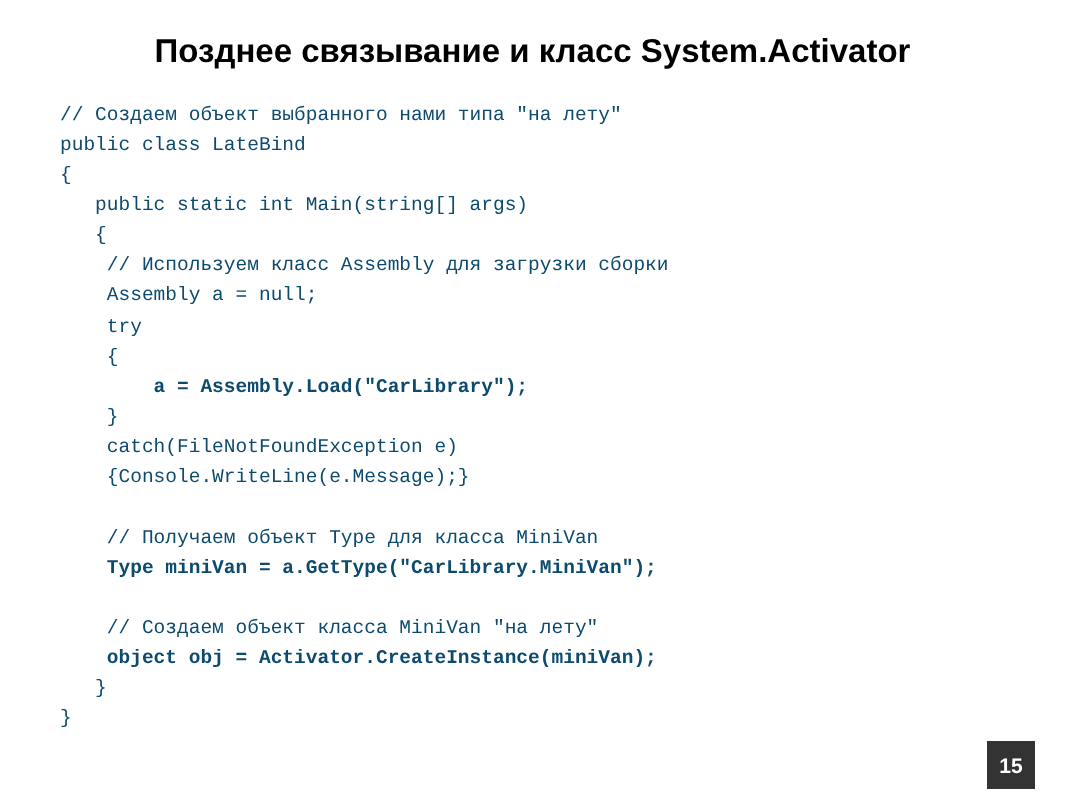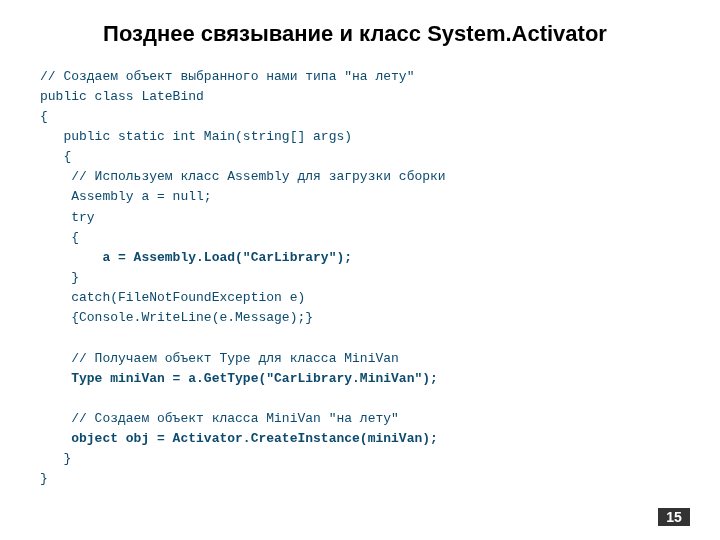--- a/index.html
+++ b/index.html
@@ -47,21 +47,21 @@
 
     .code-block .bold {
       font-weight: bold;
     }
 
     .page-number {
       position: absolute;
       bottom: 14px;
       right: 30px;
       width: 32px;
-      height: 18px;
+      height: 32px;
       background: #333333;
       color: #ffffff;
       font-size: 14px;
       font-weight: bold;
       display: flex;
       align-items: center;
       justify-content: center;
       font-family: Arial, sans-serif;
     }
   </style>

